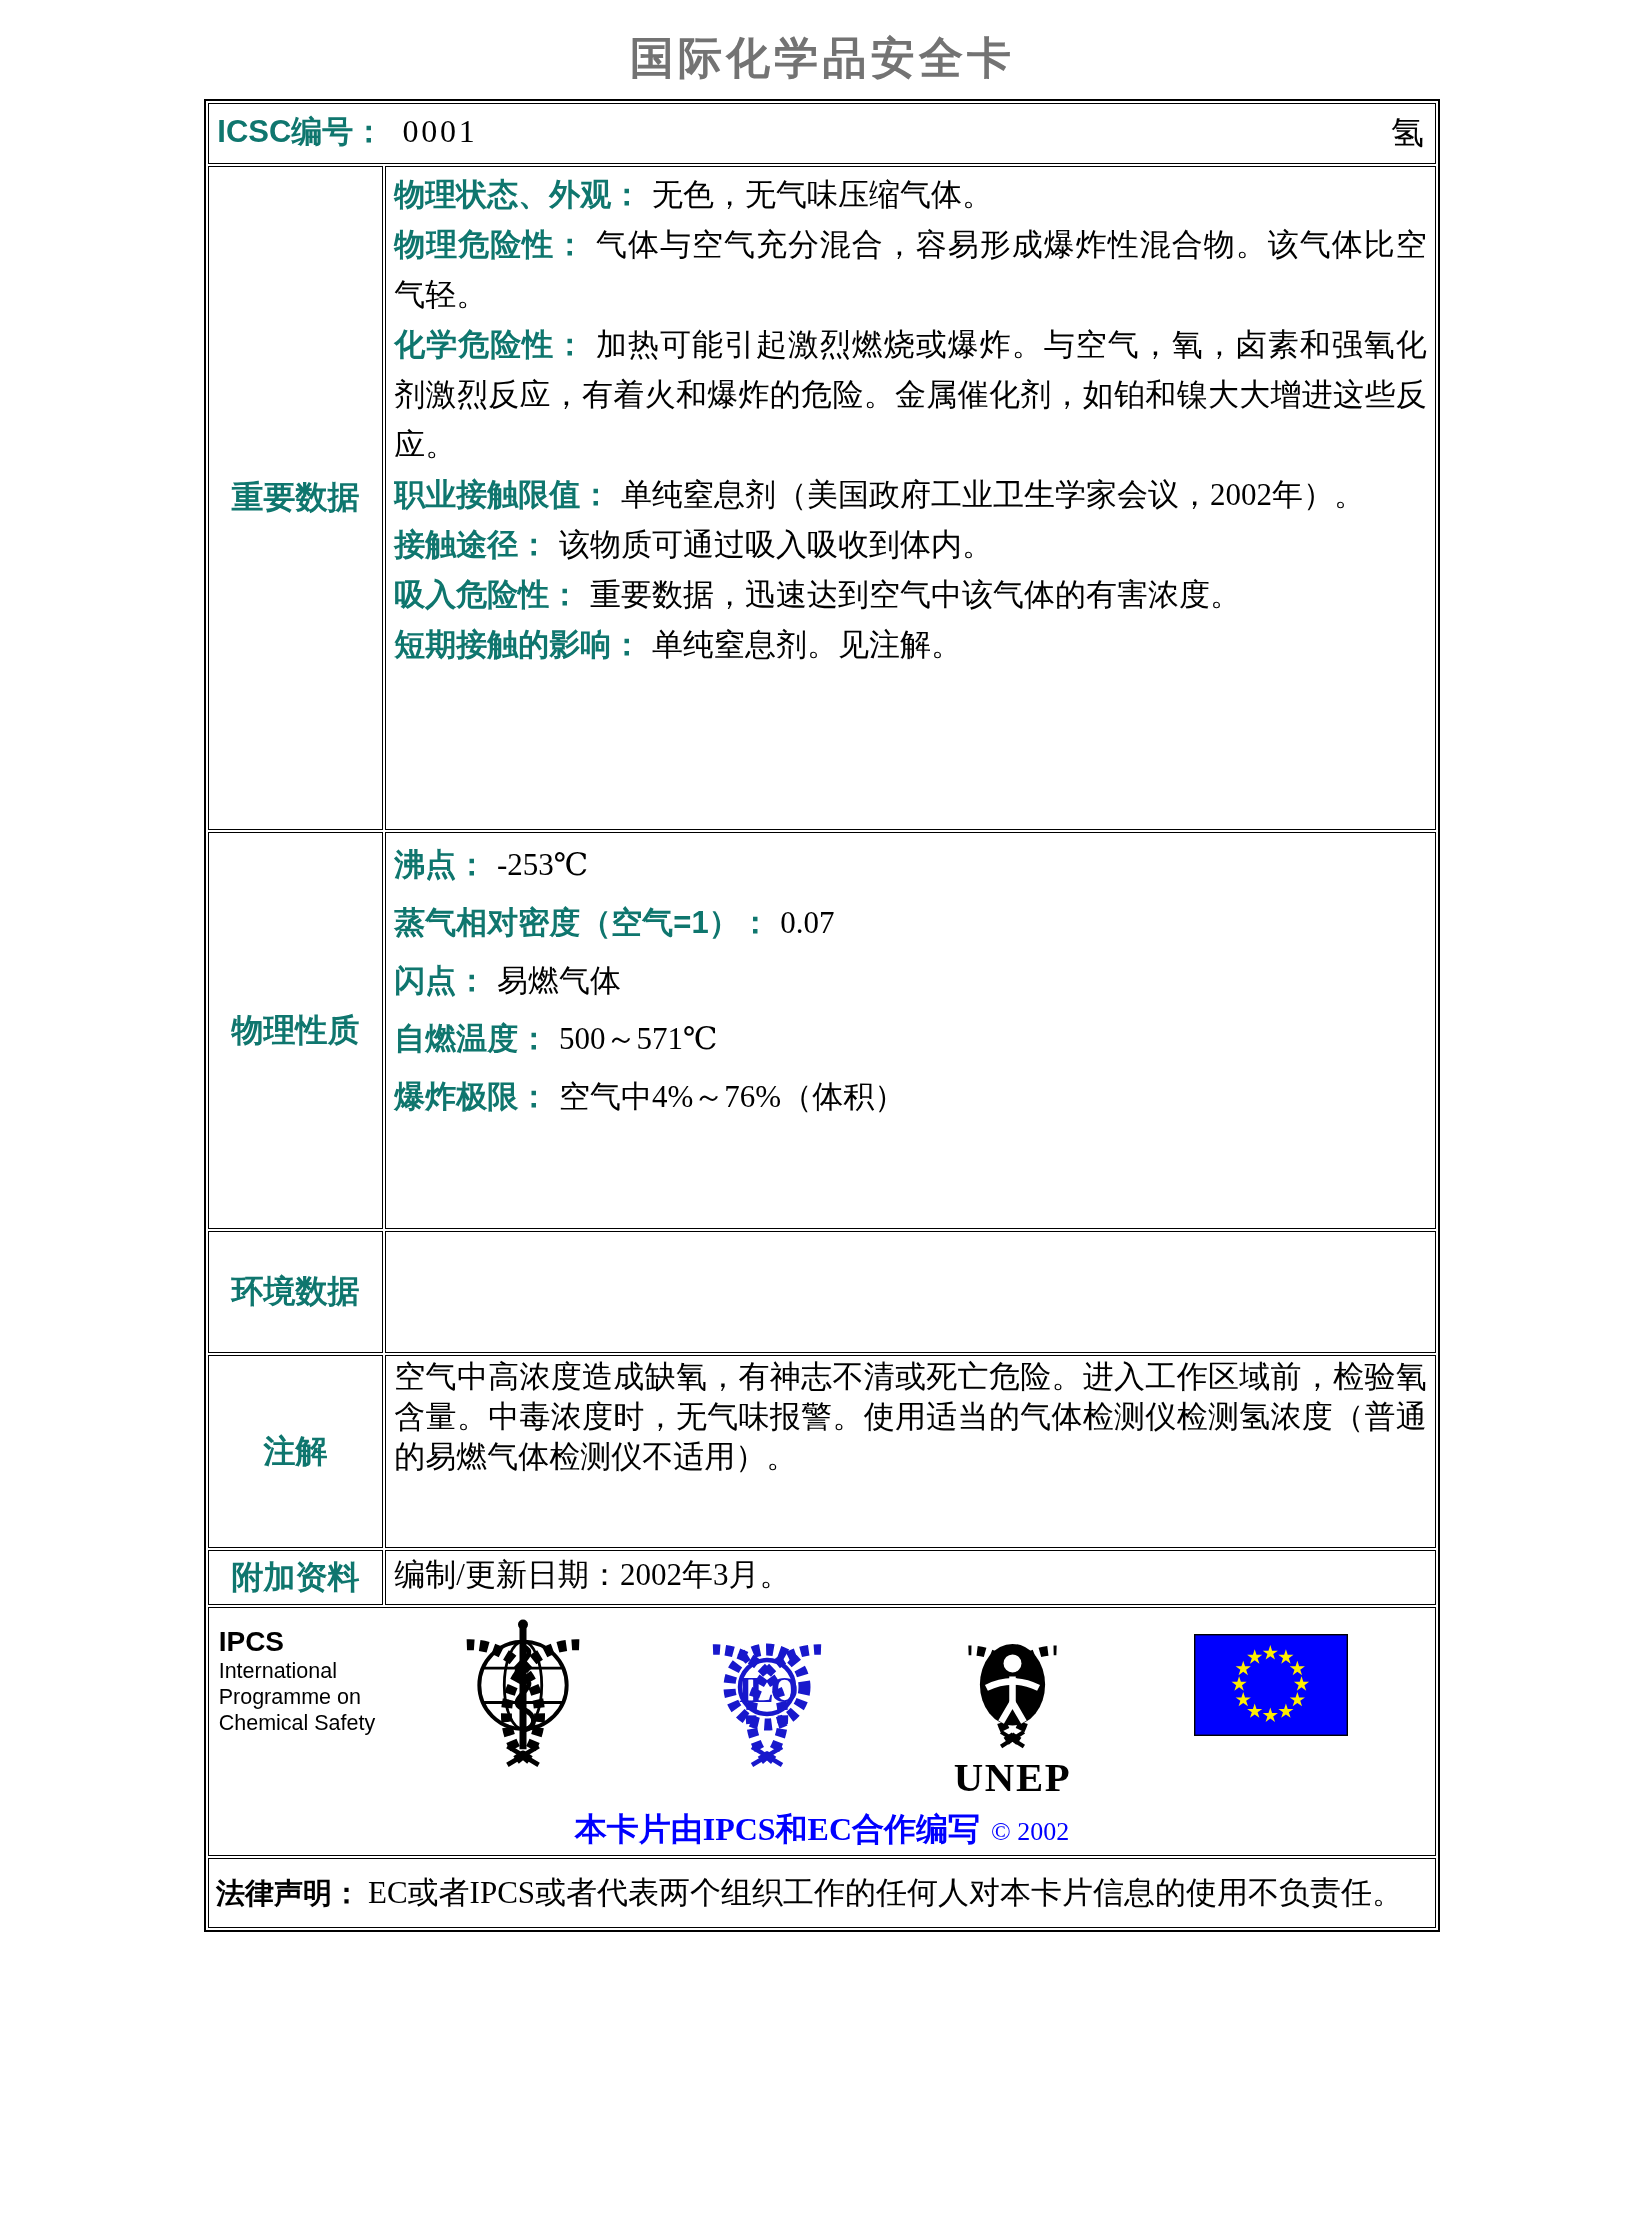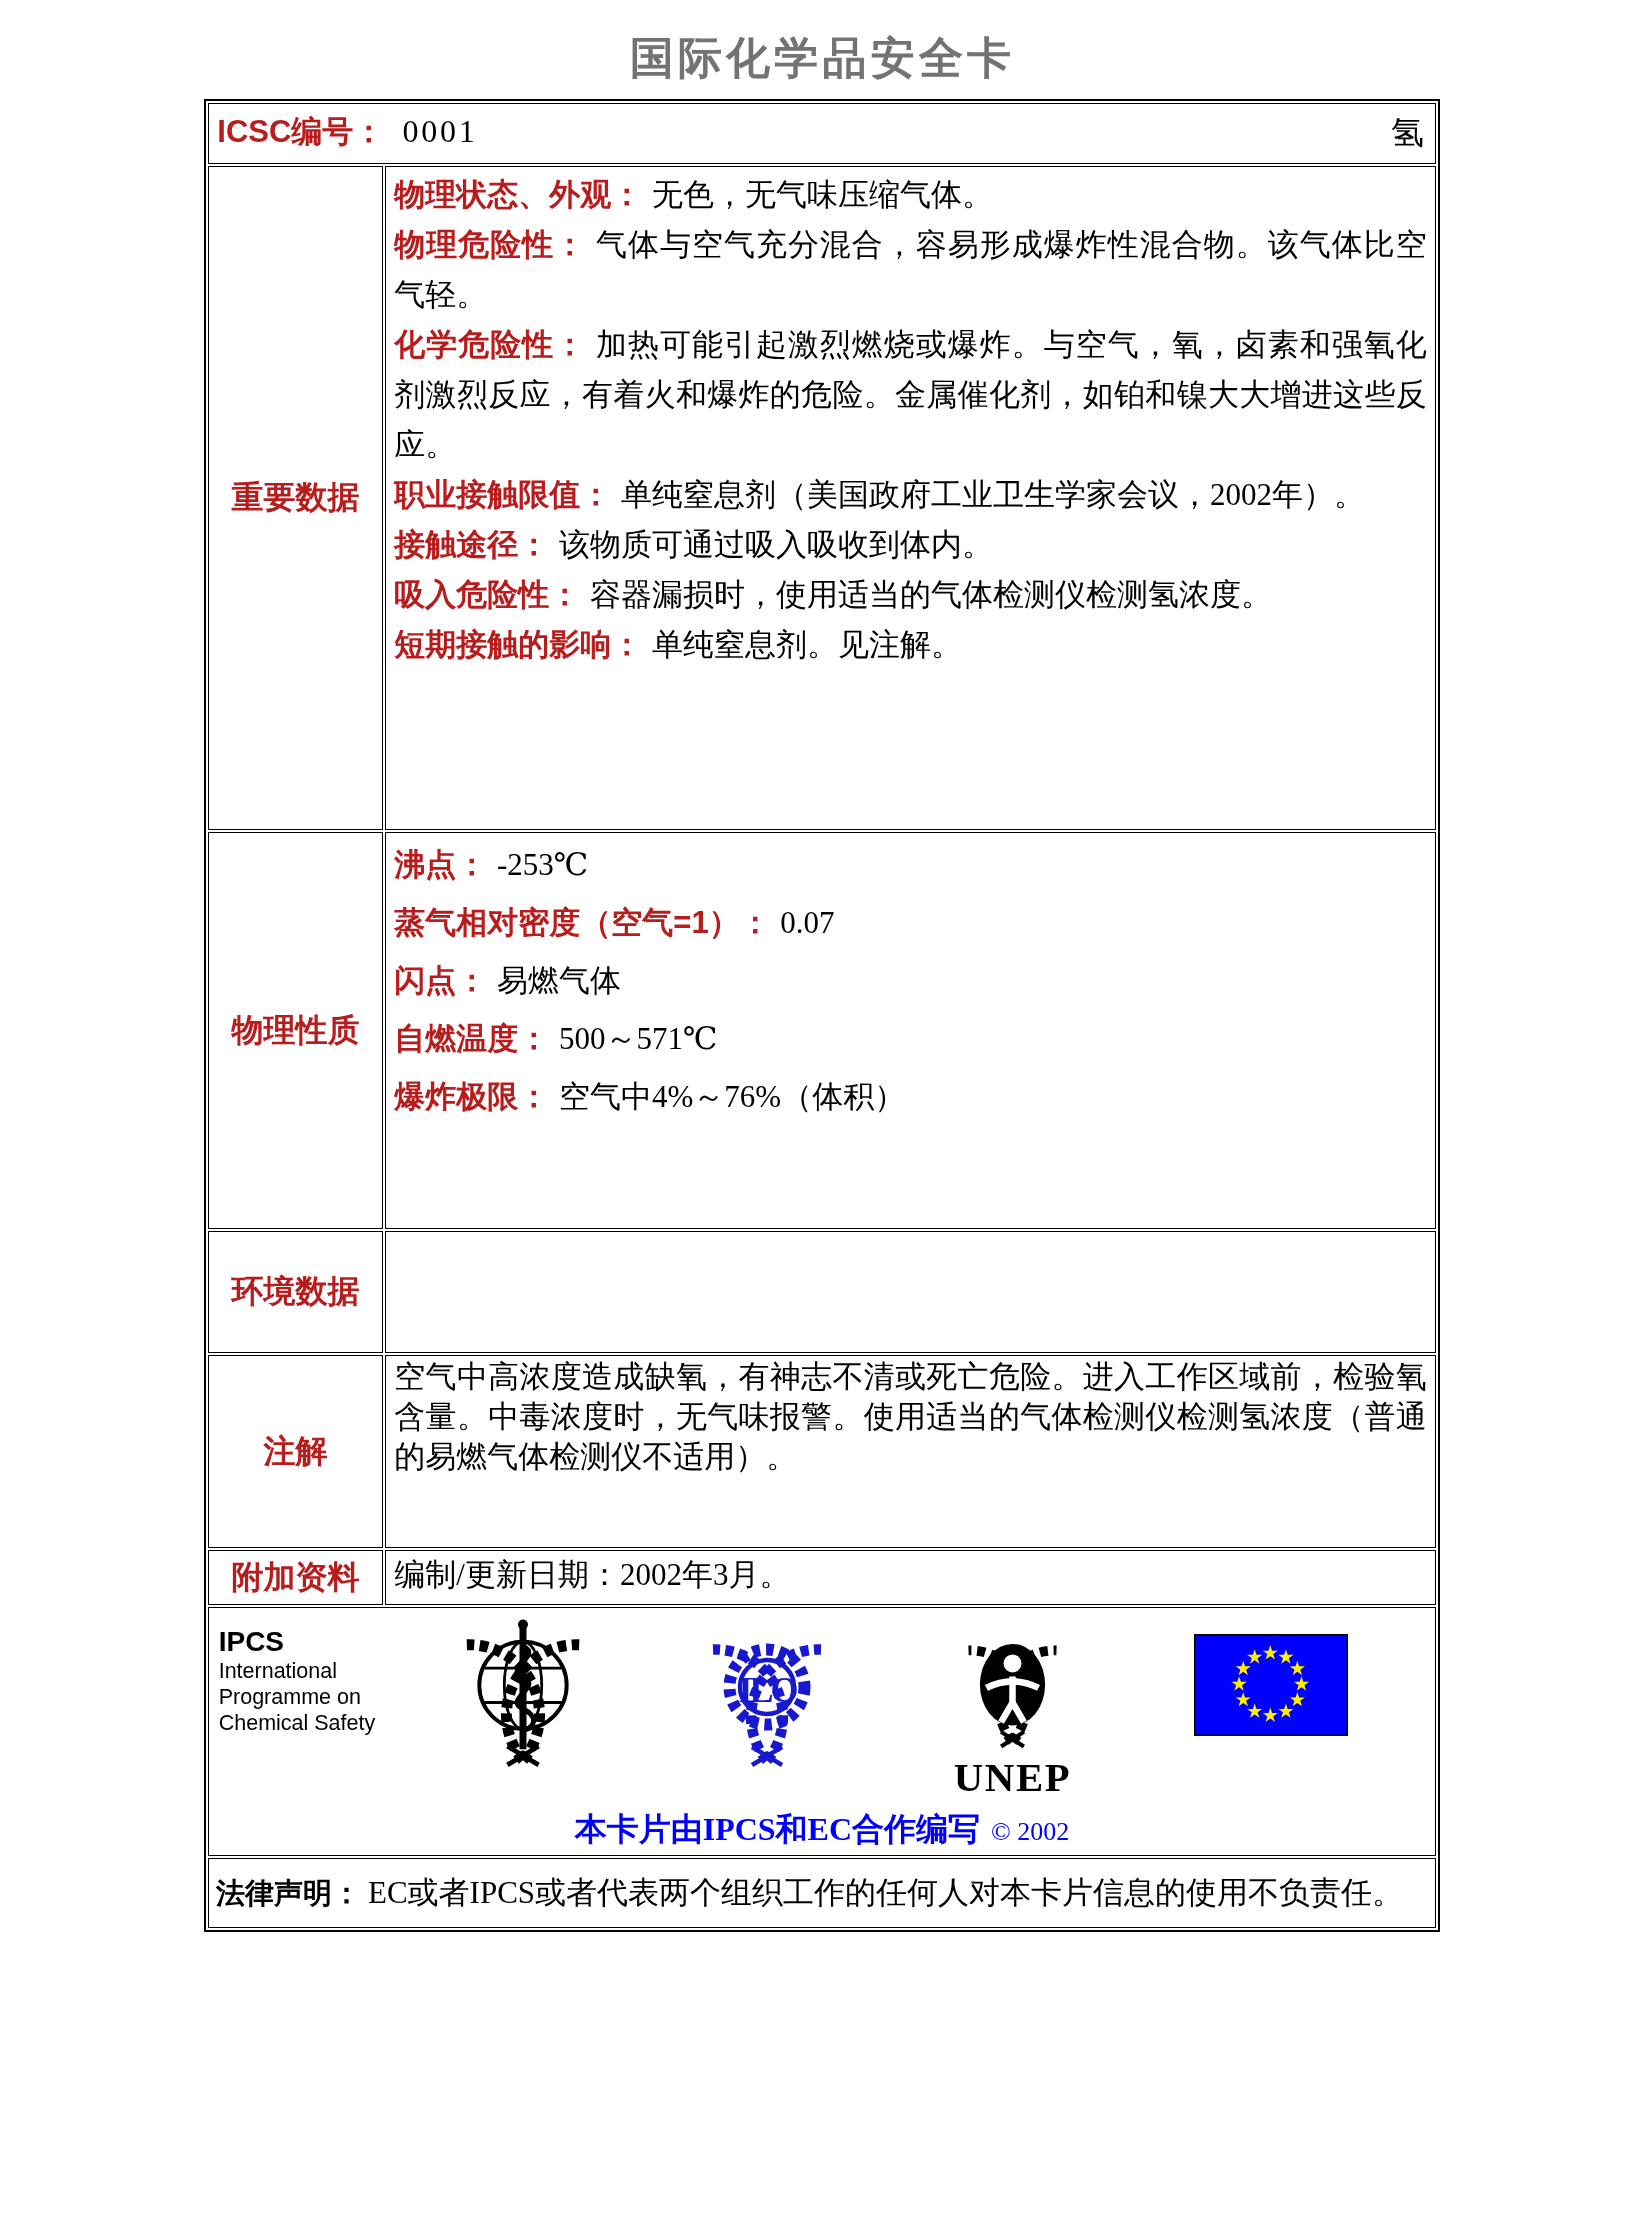--- a/index.html
+++ b/index.html
@@ -14,21 +14,21 @@
     font-weight:bold;font-size:44px;color:#737373;letter-spacing:4.2px;
   }
   table.card{
     margin-left:204px;width:1236px;table-layout:fixed;
     border:2.8px solid #000;border-collapse:separate;border-spacing:2.8px;
     background:#fff;
   }
   td{border:1.4px solid #000;background:#fff;overflow:hidden;}
   .label-cell{text-align:center;vertical-align:middle;}
   .content-cell{vertical-align:top;padding:5.6px 8.3px;}
-  .blue{color:#b91c1c;font-family:"Liberation Sans","DejaVu Sans",sans-serif;font-weight:bold;}
+  .blue{color:#0f766e;font-family:"Liberation Sans","DejaVu Sans",sans-serif;font-weight:bold;}
   .section-label{font-size:32px;}
   .inline-label{font-size:31px;}
   .serif{font-family:"Liberation Serif","DejaVu Serif",serif;font-size:31px;color:#000;}
   .header-cell{padding:7px 8.3px;font-size:31px;}
   .header-cell .num{margin-left:18px;font-size:32px;letter-spacing:2.8px;}
   .chem-name{float:right;font-size:33px;padding-right:2.8px;}
   .entry{margin:0;line-height:43px;text-align:justify;}
   .entry .val{margin-left:9.7px;}
   .phys .entry{line-height:51px;text-align:left;}
   .notes-text{display:block;line-height:40px;text-align:justify;font-size:31px;}
@@ -76,21 +76,21 @@
     <tr>
       <td class="label-cell" style="height:660px">
         <span class="blue section-label">重要数据</span>
       </td>
       <td class="content-cell">
         <p class="entry"><span class="blue inline-label">物理状态、外观：</span><span class="serif val">无色，无气味压缩气体。</span></p>
         <p class="entry"><span class="blue inline-label">物理危险性：</span><span class="serif val">气体与空气充分混合，容易形成爆炸性混合物。该气体比空气轻。</span></p>
         <p class="entry"><span class="blue inline-label">化学危险性：</span><span class="serif val">加热可能引起激烈燃烧或爆炸。与空气，氧，卤素和强氧化剂激烈反应，有着火和爆炸的危险。金属催化剂，如铂和镍大大增进这些反应。</span></p>
         <p class="entry"><span class="blue inline-label">职业接触限值：</span><span class="serif val">单纯窒息剂（美国政府工业卫生学家会议，2002年）。</span></p>
         <p class="entry"><span class="blue inline-label">接触途径：</span><span class="serif val">该物质可通过吸入吸收到体内。</span></p>
-        <p class="entry"><span class="blue inline-label">吸入危险性：</span><span class="serif val">容器漏损时，使用适当的气体检测仪检测氢浓度。</span></p>
+        <p class="entry"><span class="blue inline-label">吸入危险性：</span><span class="serif val">重要数据，迅速达到空气中该气体的有害浓度。</span></p>
         <p class="entry"><span class="blue inline-label">短期接触的影响：</span><span class="serif val">单纯窒息剂。见注解。</span></p>
       </td>
     </tr>
 
     <tr>
       <td class="label-cell" style="height:393px">
         <span class="blue section-label">物理性质</span>
       </td>
       <td class="content-cell phys">
         <p class="entry"><span class="blue inline-label">沸点：</span><span class="serif val">-253℃</span></p>

